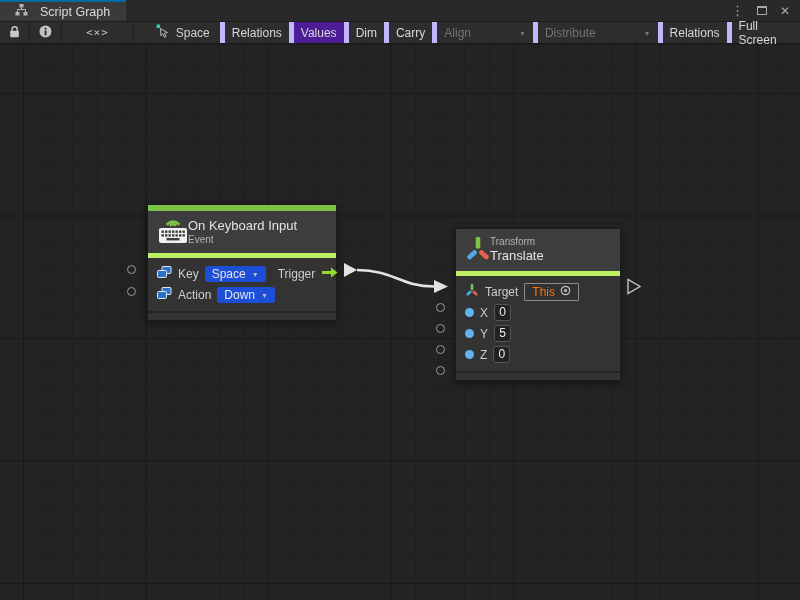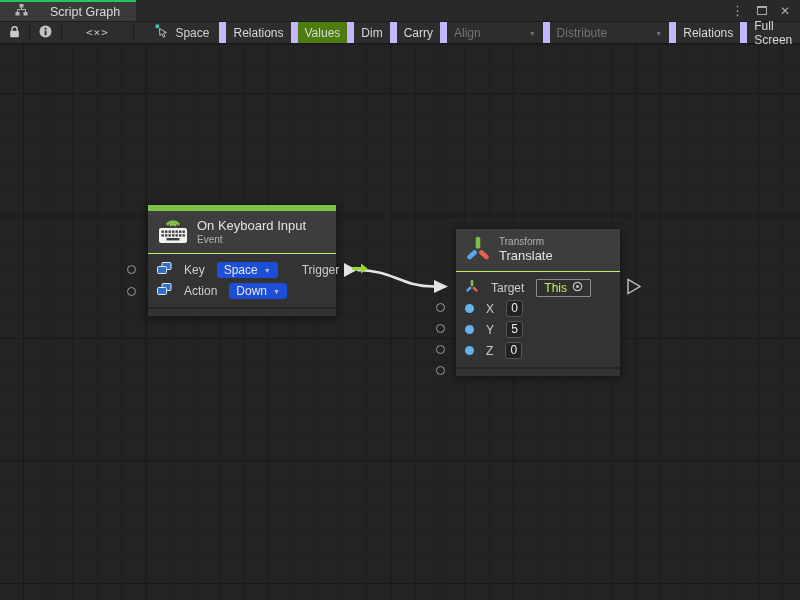--- a/index.html
+++ b/index.html
@@ -3,22 +3,22 @@
 <meta charset="utf-8">
 <style>
   * { margin:0; padding:0; box-sizing:border-box; }
   html,body { width:800px; height:600px; overflow:hidden; background:#232323;
               font-family:"Liberation Sans", sans-serif; }
   .window { position:relative; width:800px; height:600px; background:#232323; }
 
   
   .tabbar { position:absolute; left:0; top:0; width:800px; height:21px;
             background:#292929; display:flex; align-items:stretch; }
-  .tab { display:flex; align-items:center; gap:22px; padding:0 16px 0 15px;
-         background:#3a3a3a; border-top:2px solid #22c55e; color:#dcdcdc; font-size:12.5px; }
+  .tab { display:flex; align-items:center; gap:12px; padding:0 16px 0 15px;
+         background:#3a3a3a; border-top:2px solid #0369a1; color:#dcdcdc; font-size:12.5px; }
   .tab-title { white-space:nowrap; }
   .win-controls { margin-left:auto; display:flex; align-items:center; gap:13px; padding-right:10px; color:#ababab; }
   .ctl-more { font-size:13px; line-height:1; cursor:default; }
   .ctl-max  { width:10px; height:9px; border:1px solid #ababab; border-top:2px solid #ababab; }
   .ctl-close{ font-size:12px; line-height:1; }
 
   
   .toolbar { position:absolute; left:0; top:21px; width:800px; height:23px;
              background:#2d2d2d; border-top:1px solid #1d1d1d; border-bottom:1px solid #191919;
              display:flex; align-items:stretch; color:#d2d2d2; font-size:12px; }
@@ -27,22 +27,22 @@
   .tb-cell.wide { padding:0 24px; }
   .tb-gap { width:12px; border-right:none; }
   .code-glyph { font-family:"DejaVu Sans Mono", monospace; font-size:11px; color:#c6c6c6; letter-spacing:1px; }
   .target-group { display:flex; align-items:center; gap:6px; padding:0 10px; }
   .zoom-group { display:flex; align-items:center; gap:8px; padding:0 12px; }
   .zoom-track { position:relative; width:93px; height:2px; background:#5c5c5c; border-radius:1px; }
   .zoom-handle { position:absolute; top:-5px; left:78px; width:11px; height:11px;
                  border-radius:50%; background:#979797; }
   .tb-right { margin-left:auto; display:flex; align-items:stretch; }
   .tb-btn { display:flex; align-items:center; gap:4px; padding:0 7px;
-            border-left:7px solid #c4b5fd; color:#d8d8d8; cursor:default; }
-  .tb-btn.active { background:#4d7c0f; }
+            border-left:5px solid #c4b5fd; color:#d8d8d8; cursor:default; }
+  .tb-btn.active { background:#4c1d95; }
   .tb-btn.disabled { color:#737373;gap:48px; }
   .dd-arrow { font-size:7px; line-height:1; transform:translateY(1px); }
   .tb-btn.disabled .dd-arrow { color:#737373; }
   .tb-btn .dd-arrow { color:#b5b5b5; }
 
   
   .canvas { position:absolute; left:0; top:44px; width:800px; height:556px;
             background-color:#232323;
             background-image:
               linear-gradient(to right, #191919 1px, transparent 1px),
@@ -51,36 +51,36 @@
               linear-gradient(to bottom, #1e1e1e 1px, transparent 1px);
             background-size:122.5px 122.5px, 122.5px 122.5px, 24.5px 24.5px, 24.5px 24.5px;
             background-position:23px 0, 0 49px, 23px 0, 0 0; }
 
   .wires { position:absolute; left:0; top:0; width:800px; height:556px; pointer-events:none; }
 
   
   .node { position:absolute; background:#333333; border:1px solid #1b1b1b; border-radius:1px;
           box-shadow:0 2px 7px rgba(0,0,0,0.45); color:#cfcfcf; font-size:12px; }
   .node-accent { height:6px; }
-  .node-header { background:#3d3d3d; border-bottom:1px solid #bef264;
-                 display:flex; align-items:center; gap:9px; padding:6px 10px; }
+  .node-header { background:#3d3d3d; border-bottom:5px solid #bef264;
+                 display:flex; align-items:center; padding:6px 10px; }
   .hdr-text { display:flex; flex-direction:column; justify-content:center; line-height:1.25; }
   .hdr-title { color:#e2e2e2; font-size:13px; }
   .hdr-sub   { color:#b2b2b2; font-size:10px; }
   .node-body { padding:5px 0 6px 0; }
-  .node-row { display:flex; align-items:center; height:21px; padding:0 9px; gap:12px; }
+  .node-row { display:flex; align-items:center; height:21px; padding:0 9px; gap:6px; }
   .row-spacer { flex:1; }
   .port-label { color:#cdcdcd; }
   .dropdown { display:flex; align-items:center; gap:6px; background:#1d4ed8;
               border-radius:3px; padding:1px 7px; color:#e6e6e6; }
   .dropdown .dd-arrow { color:#bdbdbd; }
   .value-box { min-width:17px; text-align:center; background:#222222; border:1px solid #565656;
                border-radius:3px; padding:0 3px; color:#ececec; line-height:15px; }
   .chip { display:flex; align-items:flex-start; gap:5px; border:1px solid #8b8b8b; background:#303030;
-          border-radius:1px; padding:1px 7px; color:#bef264; }
+          border-radius:1px; padding:1px 7px; color:#f97316; }
   .dot-blue { width:9px; height:9px; border-radius:50%; }
   .node-footer { height:9px; background:#333333; border-top:2px solid #242424; }
 
   .port-circle { position:absolute; width:9px; height:9px; border-radius:50%;
                  border:1.5px solid #9a9a9a; background:transparent; }
 </style>
 </head>
 <body>
 
 <div class="window">

